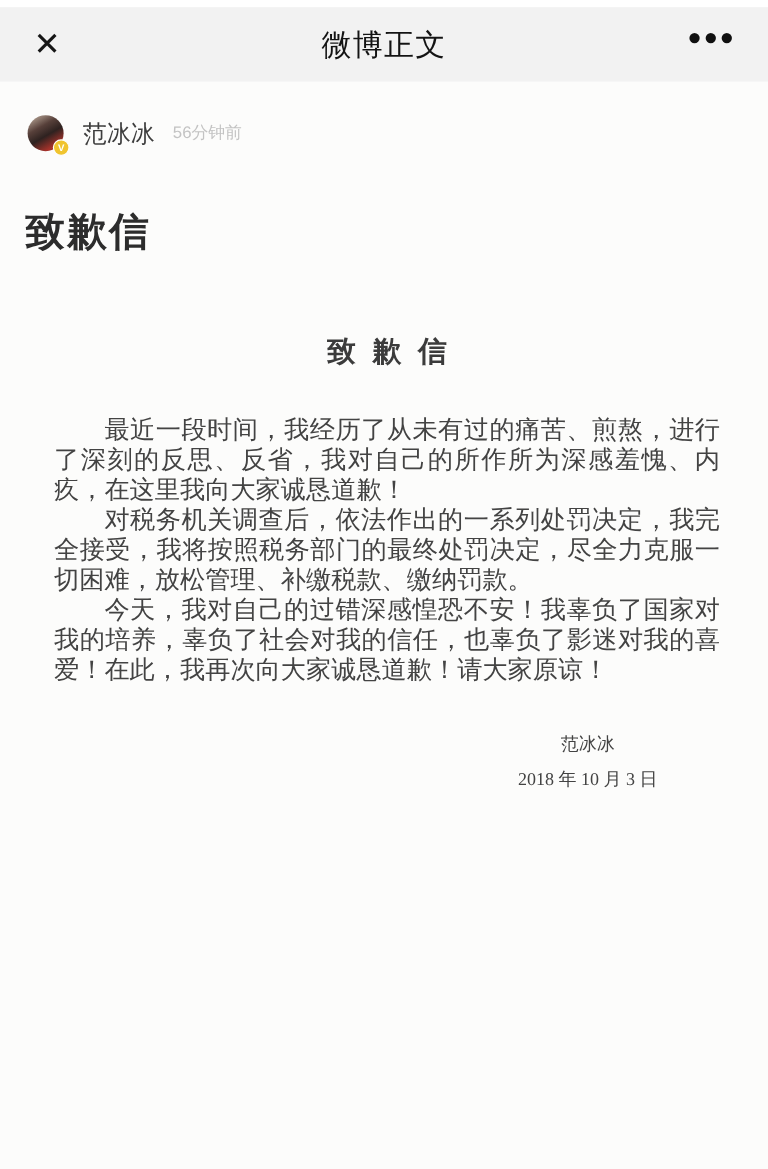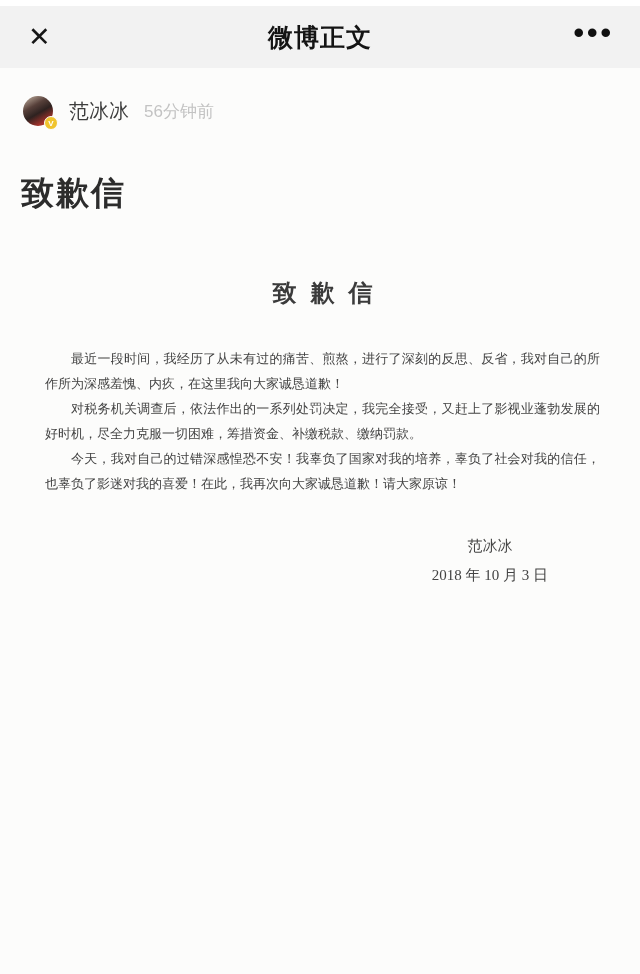--- a/index.html
+++ b/index.html
@@ -26,21 +26,21 @@
     padding:0 26px;
   }
   .close-btn {
     background:none; border:none; cursor:pointer;
     font-size:27px; line-height:1; color:#161616; font-weight:400;
     padding:4px 2px;
   }
   .nav-title {
     position:absolute; left:50%; top:50%;
     transform:translate(-50%,-50%);
-    font-size:25px; font-weight:700; color:#141414;
+    font-size:25px; font-weight:400; color:#141414;
     letter-spacing:1px; white-space:nowrap;
   }
   .more-btn {
     background:none; border:none; cursor:pointer;
     font-size:30px; line-height:0.4; color:#101010; font-weight:700;
     letter-spacing:3px; padding:6px 0 14px;
   }
 
   
   .post-meta {
@@ -54,21 +54,21 @@
     cursor:pointer;
   }
   .badge {
     position:absolute; right:-5px; bottom:-4px;
     width:14px; height:14px; border-radius:50%;
     background:#f0c42e; border:1.5px solid #fdfdfc;
     color:#ffffff; font-size:8px; font-weight:700;
     display:flex; align-items:center; justify-content:center;
   }
   .author { margin-left:16px; font-size:20px; color:#3d3d3d; cursor:pointer; }
-  .time   { margin-left:15px; font-size:17px; color:#c3c3c3; }
+  .time   { margin-left:15px; font-size:14px; color:#c3c3c3; }
 
   
   .post-title {
     margin:45px 0 0 21px;
     font-size:33px; font-weight:700; color:#2c2c2c;
     letter-spacing:2px;
   }
 
   
   .letter {
@@ -77,21 +77,21 @@
     color:#454545;
     cursor:pointer;
   }
   .letter-title {
     margin-top:61px;
     text-align:center;
     font-size:24px; font-weight:700; color:#3b3b3b;
     letter-spacing:0.58em; text-indent:0.58em;
   }
   .letter p {
-    font-size:13px; line-height:25px;
+    font-size:21px; line-height:25px;
     text-align:justify; text-indent:2em;
     color:#434343;
   }
   .letter p:first-of-type { margin-top:37px; }
   .sig {
     margin-top:36px;
     text-align:right; padding-right:52px;
   }
   .sig-inner {
     display:inline-block; text-align:center;
@@ -123,21 +123,21 @@
       </div>
       <span class="author">范冰冰</span>
       <span class="time">56分钟前</span>
     </div>
 
     <h1 class="post-title">致歉信</h1>
 
     <section class="letter">
       <h2 class="letter-title">致歉信</h2>
       <p>最近一段时间，我经历了从未有过的痛苦、煎熬，进行了深刻的反思、反省，我对自己的所作所为深感羞愧、内疚，在这里我向大家诚恳道歉！</p>
-      <p>对税务机关调查后，依法作出的一系列处罚决定，我完全接受，又赶上了影视业蓬勃发展的好时机，尽全力克服一切困难，筹措资金、补缴税款、缴纳罚款。</p>
+      <p>对税务机关调查后，依法作出的一系列处罚决定，我完全接受，我将按照税务部门的最终处罚决定，尽全力克服一切困难，放松管理、补缴税款、缴纳罚款。</p>
       <p>今天，我对自己的过错深感惶恐不安！我辜负了国家对我的培养，辜负了社会对我的信任，也辜负了影迷对我的喜爱！在此，我再次向大家诚恳道歉！请大家原谅！</p>
       <div class="sig">
         <div class="sig-inner">
           <div>范冰冰</div>
           <div>2018 年 10 月 3 日</div>
         </div>
       </div>
     </section>
 
   </main>

